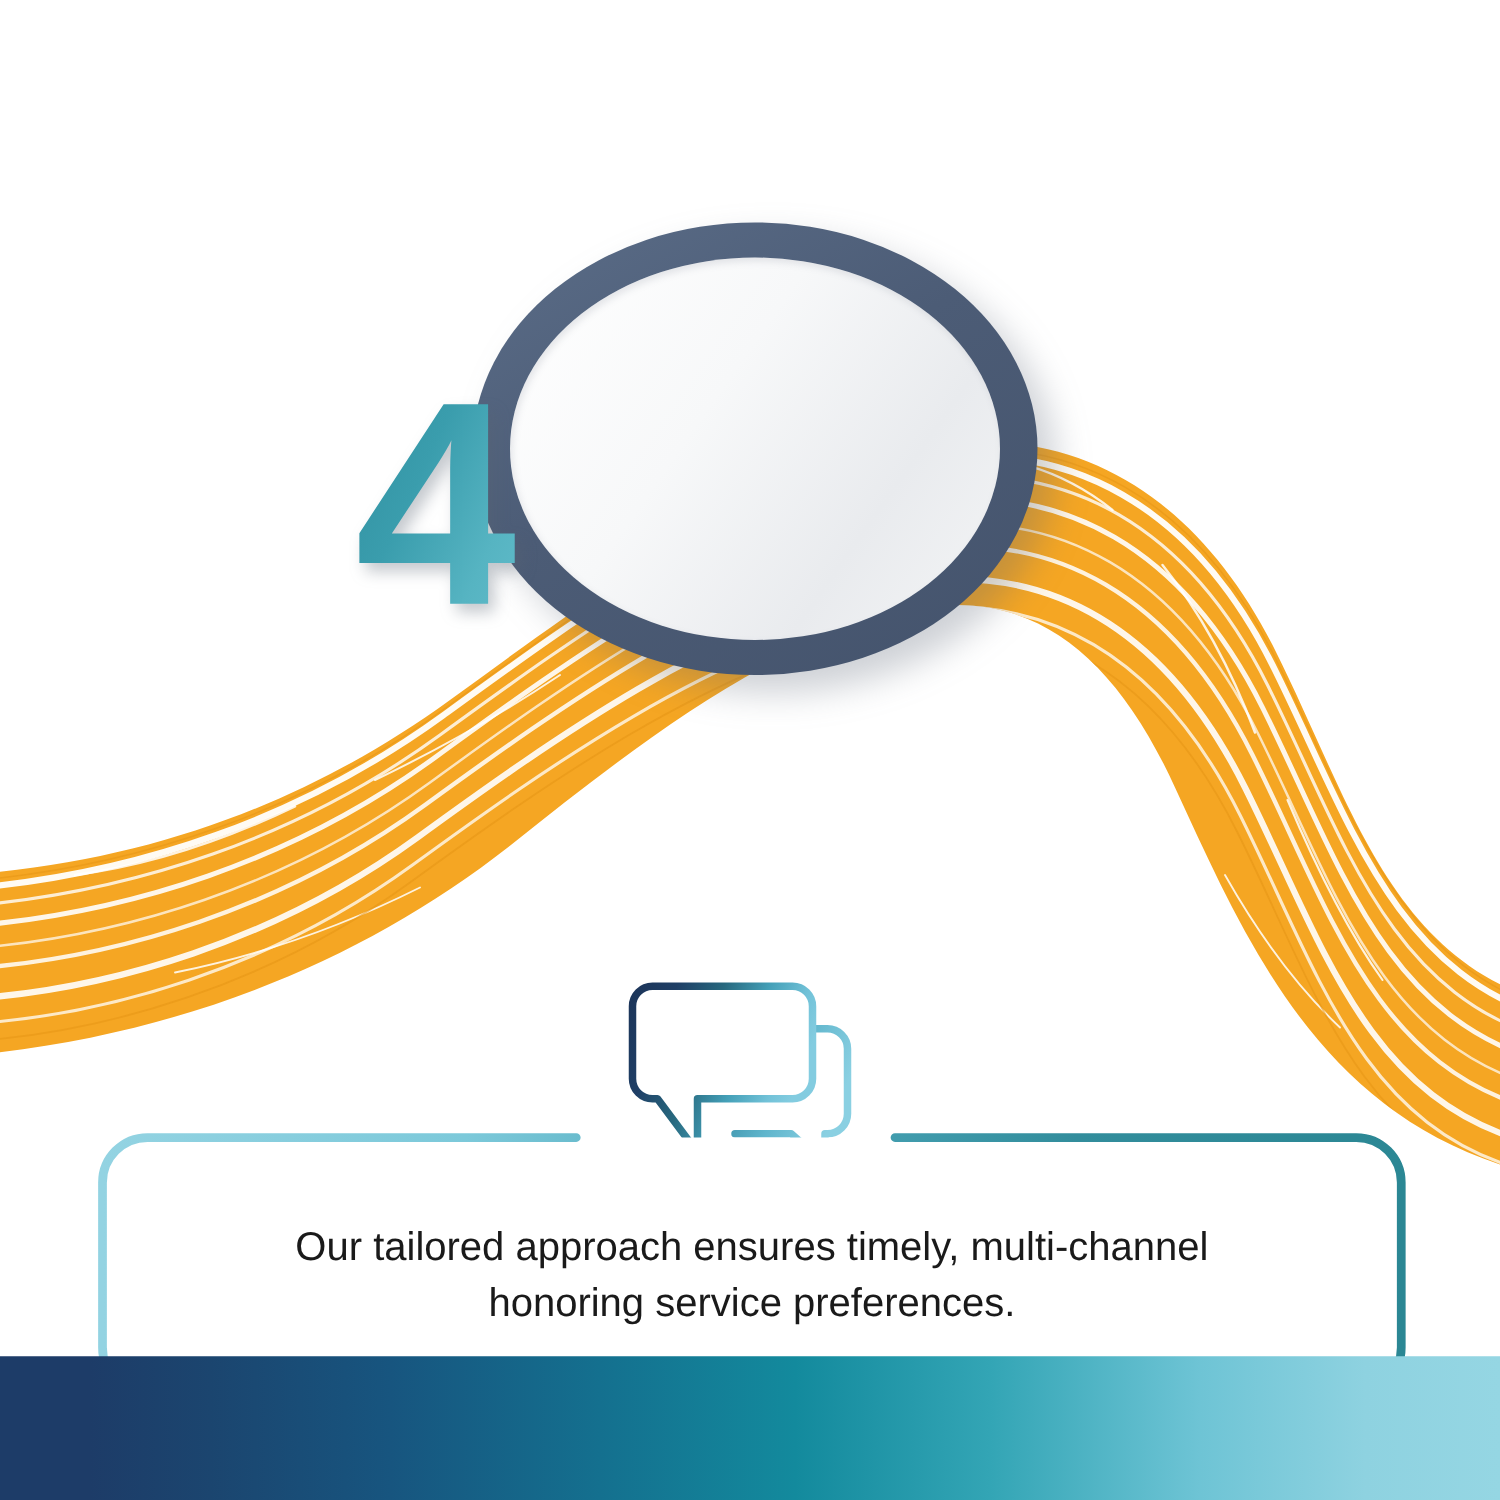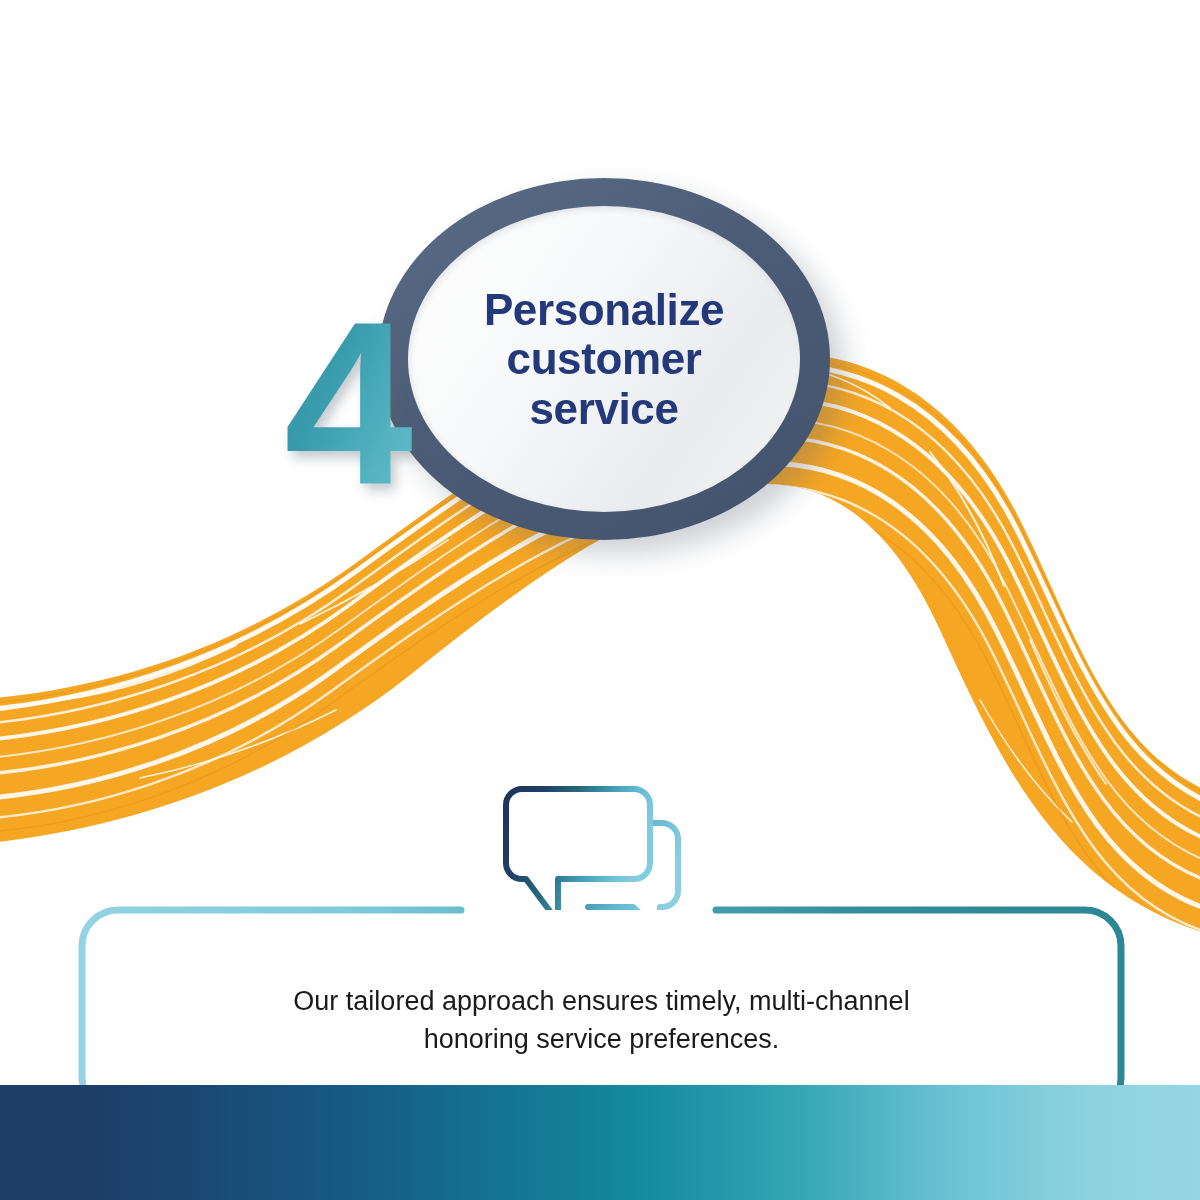--- a/index.html
+++ b/index.html
@@ -129,21 +129,21 @@
     width: 100%;
     height: 100%;
     display: flex;
     flex-direction: column;
     align-items: center;
     justify-content: center;
     padding-top: 16px;
     box-sizing: border-box;
     color: #1a1a1a;
     font-family: "Liberation Sans", sans-serif;
-    font-size: 27px;
+    font-size: 32px;
     font-weight: normal;
     line-height: 1.42;
     text-align: center;
   }
   .desc-text > span { display: block; }
 
   
   .bottom-bar {
     position: absolute;
     left: 0;
@@ -221,25 +221,20 @@
         <path d="M -40 706 C 112 696, 247 646, 357 566 C 467 486, 590 396, 720 366 C 860 336, 960 406, 1020 526 C 1080 646, 1114 766, 1234 806" stroke-width="1.2"></path>
         <path d="M -40 834 C 84 829, 218 786, 328 706 C 438 626, 566 536, 696 506 C 836 476, 930 546, 990 666 C 1050 786, 1084 906, 1204 946" stroke-width="1.4"></path>
       </g>
     </g>
   </svg>
 
   <div class="badge-wrap">
     <div class="badge-shadow"></div>
     <div class="badge-ring"></div>
     <div class="badge-inner"></div>
-    <div class="badge-title">
-      <span>Personalize</span>
-      <span>customer</span>
-      <span>service</span>
-    </div>
   </div>
 
   <div class="step-number">4</div>
 
   <svg class="chat-icon" viewBox="0 0 200 168" xmlns="http://www.w3.org/2000/svg">
     <defs>
       <linearGradient id="iconGrad" x1="0" y1="0" x2="1" y2="0.35">
         <stop offset="0%" stop-color="#1c3559"></stop>
         <stop offset="22%" stop-color="#1f3f66"></stop>
         <stop offset="45%" stop-color="#27687e"></stop>

